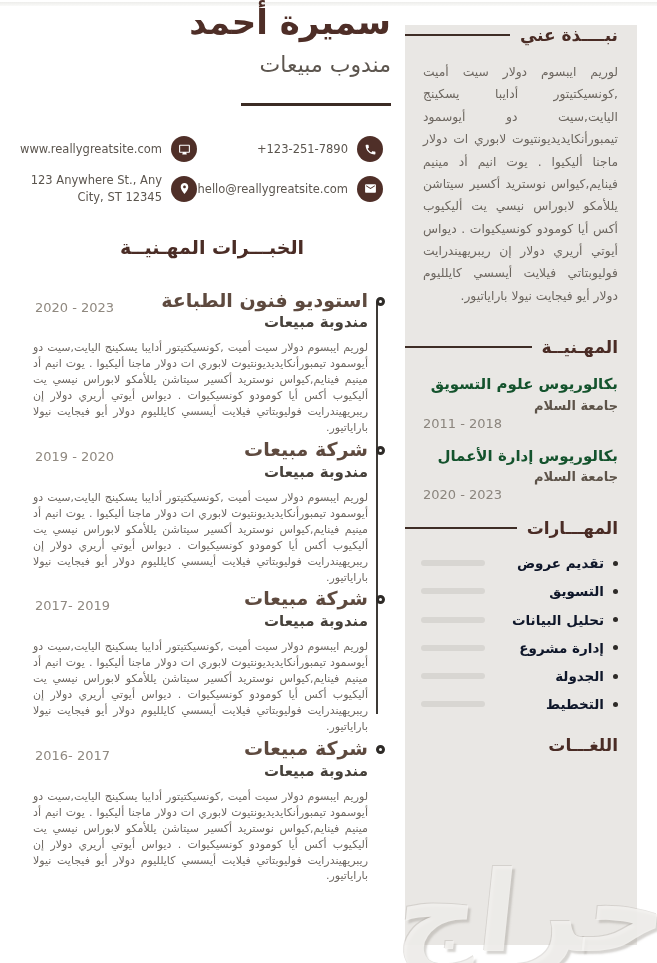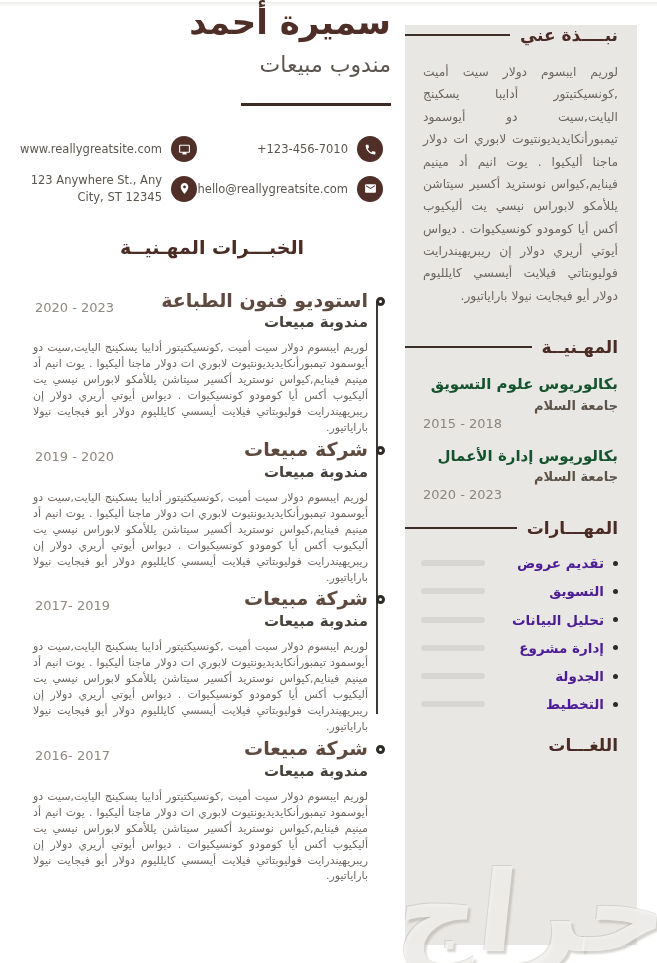--- a/index.html
+++ b/index.html
@@ -53,21 +53,21 @@
   .edu-header { margin-top:30px; }
   .edu-list { margin:18px 19px 0 18px; }
   .edu-item { margin-bottom:16px; }
   .edu-degree { font-size:15px; font-weight:bold; color:#14532d; line-height:1.3; }
   .edu-school { margin-top:3px; font-size:13px; font-weight:600; color:#5d5349; }
   .edu-dates { margin-top:3px; font-size:13px; color:#8b857d; }
   .skills-header { margin-top:12px; }
   .skill-list { margin:16px 19px 0 16px; }
   .skill-row { display:flex; align-items:center; margin-bottom:10px; }
   .bullet { flex:0 0 5px; width:5px; height:5px; border-radius:50%; background:#2e2b28; margin-left:9px; }
-  .skill-label { font-size:13.5px; font-weight:600; color:#4c1d95; line-height:1.35; }
+  .skill-label { font-size:13.5px; font-weight:600; color:#0f172a; line-height:1.35; }
   .skill-bar { width:64px; height:6px; background:#d8d6d2; border-radius:3px; margin-right:auto; direction:ltr; overflow:hidden; }
   .skill-fill { height:100%; background:#2d2b28; border-radius:3px; }
   .lang-header { margin-top:22px; }
 
   .watermark { position:absolute; right:-10px; bottom:-14px; z-index:5;
     font-size:112px; font-weight:bold; color:rgba(245,243,241,0.85);
     transform:skewX(-6deg);
     text-shadow:3px 3px 2px rgba(165,160,153,0.45), -1px -1px 0 rgba(165,160,153,0.30);
     pointer-events:none; }
 </style>
@@ -85,21 +85,21 @@
   <p class="about-text">لوريم ايبسوم دولار سيت أميت ,كونسيكتيتور أدايبا يسكينج اليايت,سيت دو أيوسمود تيمبورأنكايديديونتيوت لابوري ات دولار ماجنا أليكيوا . يوت انيم أد مينيم فينايم,كيواس نوستريد أكسير سيتاشن يللأمكو لابوراس نيسي يت أليكيوب أكس أيا كومودو كونسيكيوات . ديواس أيوتي أريري دولار إن ريبريهيندرايت فوليوبتاتي فيلايت أيسسي كايلليوم دولار أيو فيجايت نيولا باراياتيور.</p>
 
   <div class="side-header edu-header">
     <div class="side-title">المهـنيــة</div>
     <div class="side-line"></div>
   </div>
   <div class="edu-list">
     <div class="edu-item">
       <div class="edu-degree">بكالوريوس علوم التسويق</div>
       <div class="edu-school">جامعة السلام</div>
-      <div class="edu-dates ltr">2015 - 2018</div>
+      <div class="edu-dates ltr">2011 - 2018</div>
     </div>
     <div class="edu-item">
       <div class="edu-degree">بكالوريوس إدارة الأعمال</div>
       <div class="edu-school">جامعة السلام</div>
       <div class="edu-dates ltr">2020 - 2023</div>
     </div>
   </div>
 
   <div class="side-header skills-header">
     <div class="side-title">المهـــارات</div>
@@ -151,21 +151,21 @@
   <div class="subtitle">مندوب مبيعات</div>
   <div class="head-divider"></div>
 
   <div class="contact-grid">
     <div class="contact-cell">
       <span class="icon-circle">
         <svg viewBox="0 0 24 24">
             <path d="M6.6 10.8c1.5 2.9 3.8 5.2 6.7 6.7l2.2-2.2c.3-.3.7-.4 1-.2 1.1.4 2.3.6 3.6.6.6 0 1 .4 1 1V20c0 .6-.4 1-1 1C10.6 21 3 13.4 3 4c0-.6.4-1 1-1h3.5c.6 0 1 .4 1 1 0 1.2.2 2.4.6 3.6.1.3 0 .7-.2 1l-2.3 2.2z"></path>
           </svg>
       </span>
-      <span class="contact-text ltr">+123-456-7010</span>
+      <span class="contact-text ltr">+123-251-7890</span>
     </div>
     <div class="contact-cell">
       <span class="icon-circle">
         <svg viewBox="0 0 24 24">
             <path d="M20 3H4c-1.1 0-2 .9-2 2v11c0 1.1.9 2 2 2h5l-1 2v1h8v-1l-1-2h5c1.1 0 2-.9 2-2V5c0-1.1-.9-2-2-2zm0 13H4V5h16v11z"></path>
           </svg>
       </span>
       <span class="contact-text ltr">www.reallygreatsite.com</span>
     </div>
     <div class="contact-cell">

